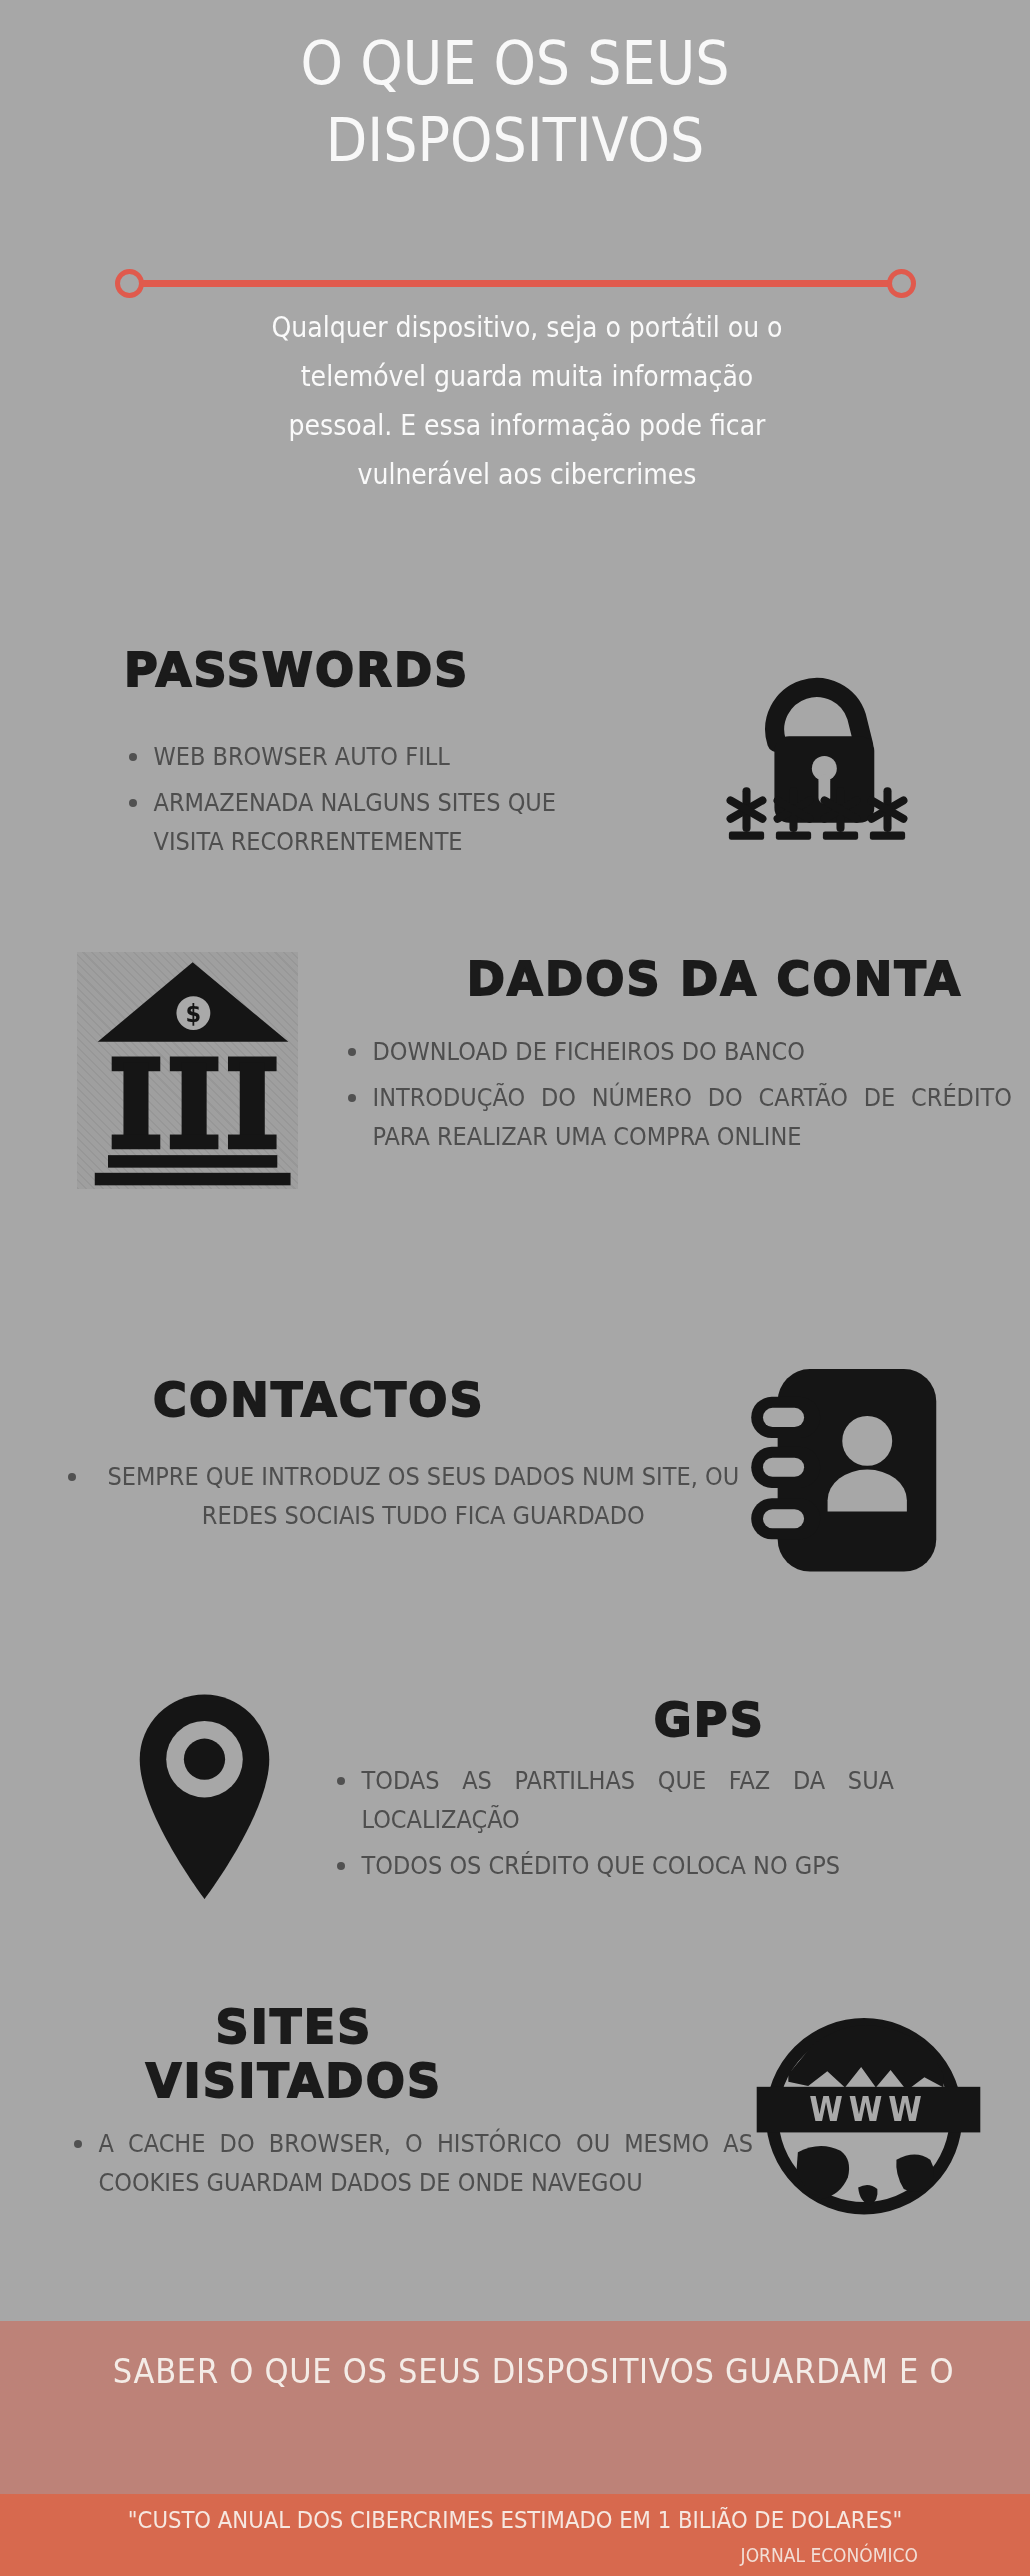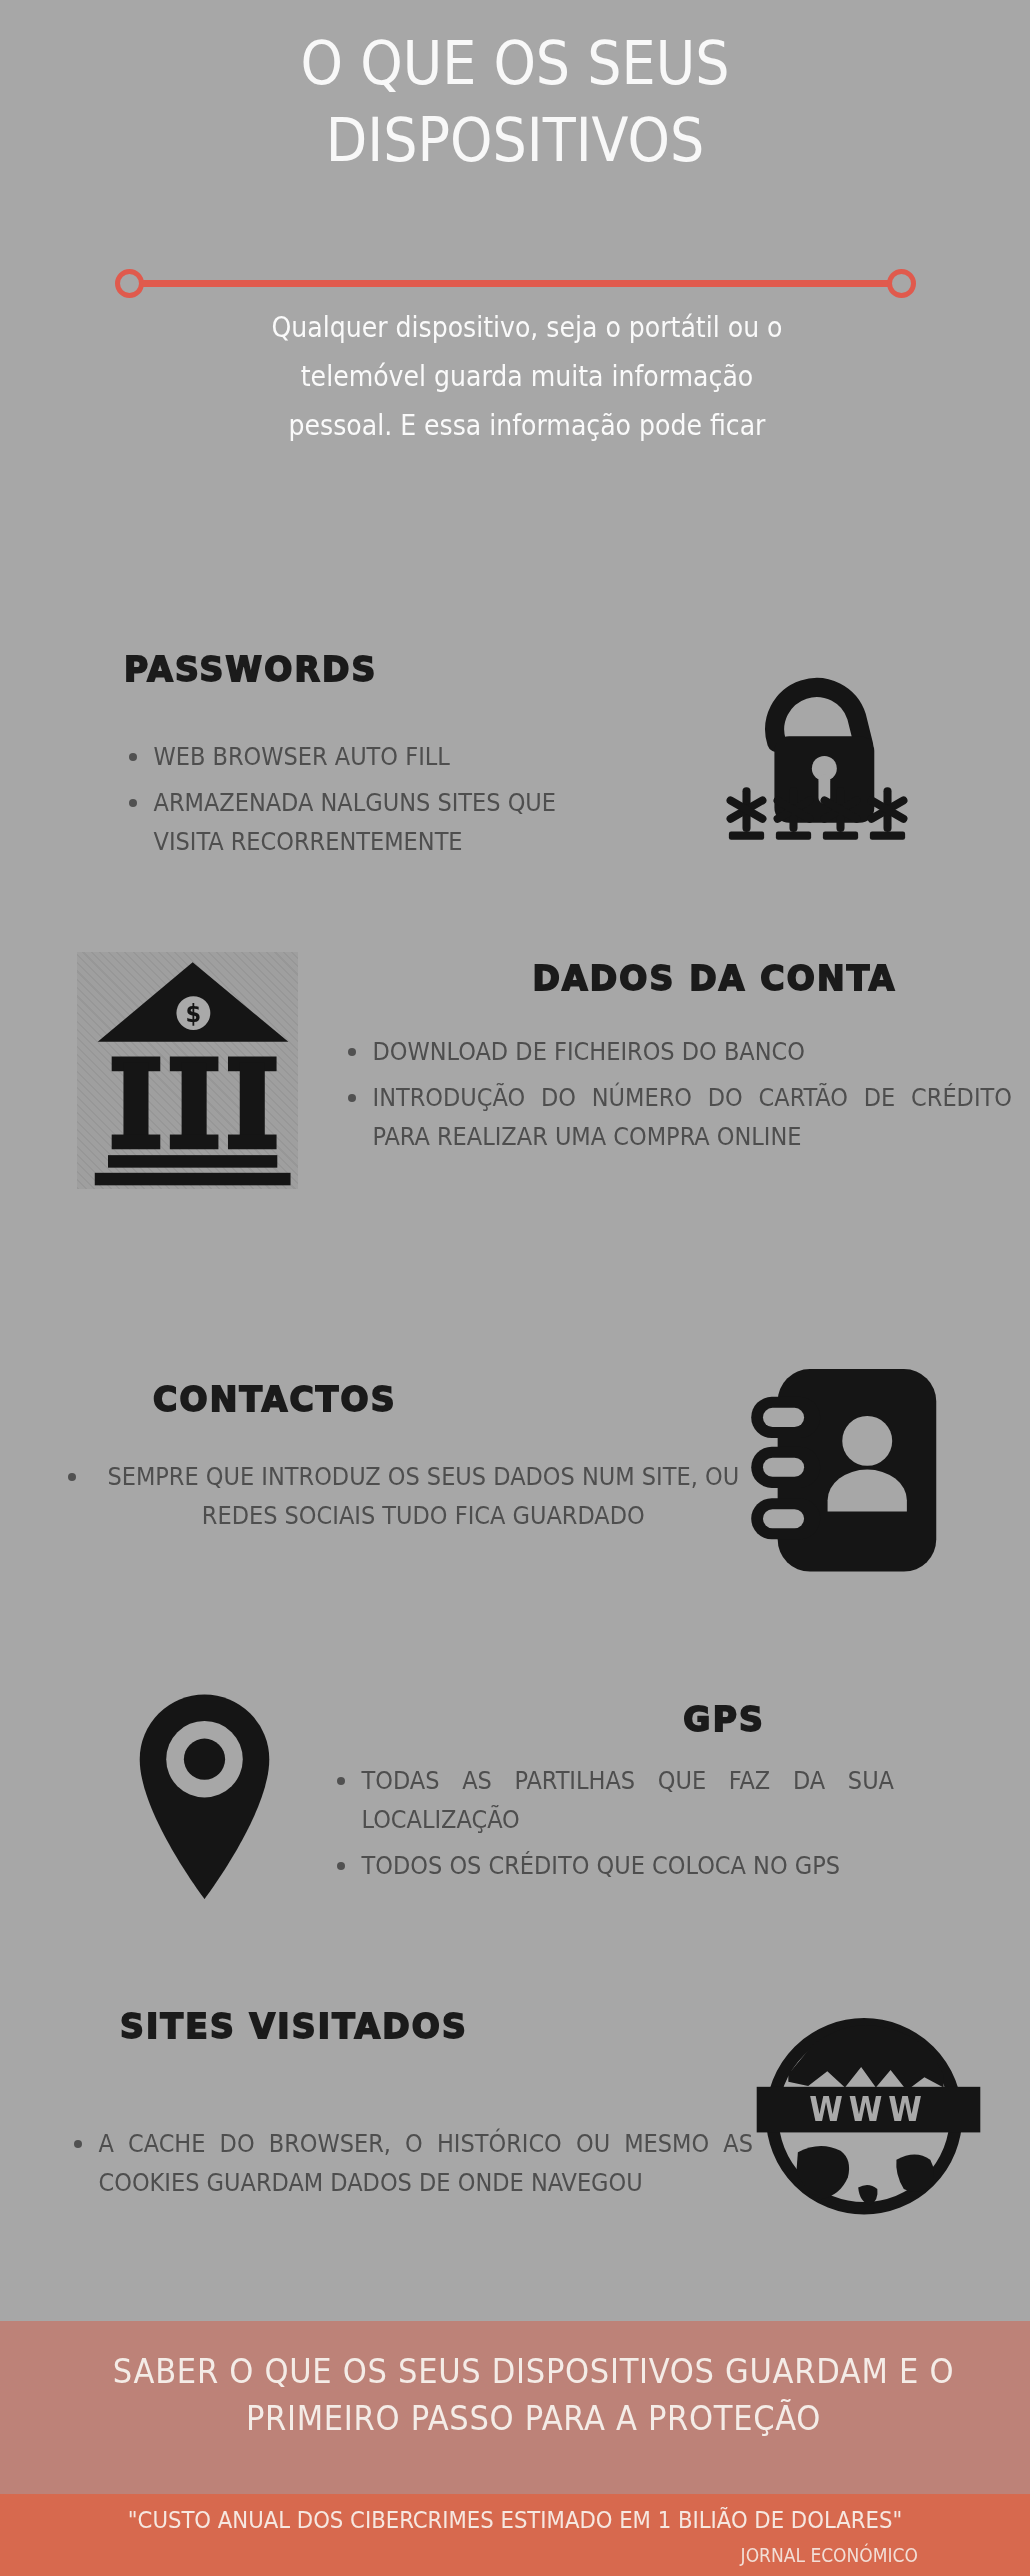--- a/index.html
+++ b/index.html
@@ -27,21 +27,21 @@
     position:absolute; left:26.5px; right:26.5px; top:11px; height:7.4px; background:#e05a4d;
   }
   .intro{
     position:absolute; top:303px; left:0; width:100%;
     text-align:center; color:#fafafa; font-size:28px; line-height:49px; font-weight:400;padding-left:24px;
   }
   .intro span{ display:block; }
   
   .h-fun{
     position:absolute; color:#1b1b1b; font-weight:900;
-    font-size:33px; line-height:54px; letter-spacing:2.2px;
+    font-size:46px; line-height:54px; letter-spacing:2.2px;
     -webkit-text-stroke:1.8px #1b1b1b;
     font-stretch:normal;
   }
   
   ul.blist{ position:absolute; list-style:none; }
   ul.blist li{
     position:relative; padding-left:26.5px; color:#4e4e4e;
     font-size:25px; line-height:39px; margin-bottom:7.4px; font-weight:400;
   }
   ul.blist li::before{
@@ -88,20 +88,21 @@
   <div class="divider">
     <span class="ring l"></span>
     <span class="rule"></span>
     <span class="ring r"></span>
   </div>
 
   <p class="intro">
     <span>Qualquer dispositivo, seja o portátil ou o</span>
     <span>telemóvel guarda muita informação</span>
     <span>pessoal. E essa informação pode ficar</span>
+    <span>vulnerável aos cibercrimes</span>
   </p>
 
   <h2 class="h-fun" style="left:124px; top:643px;">PASSWORDS</h2>
 
   <ul class="blist" style="left:127px; top:737px; width:486px;">
     <li>WEB BROWSER AUTO FILL</li>
     <li>ARMAZENADA NALGUNS SITES QUE VISITA RECORRENTEMENTE</li>
   </ul>
 
   <div class="icon-box" style="left:723px; top:642px; width:188px; height:200px;">
@@ -221,21 +222,20 @@
       <path d="M58 188 Q88 172 116 186 Q132 198 126 222 Q116 246 90 252 Q66 240 56 214 Z" fill="#151515"></path>
       <path d="M192 198 Q218 184 238 198 Q248 216 238 234 Q220 248 202 238 Q190 218 192 198 Z" fill="#151515"></path>
       <path d="M140 236 Q154 228 166 238 Q168 254 156 260 Q142 256 140 236 Z" fill="#151515"></path>
       <rect x="2" y="99" width="304" height="62" fill="#151515"></rect>
       <text x="154" y="146" font-size="46" font-weight="bold" letter-spacing="8" text-anchor="middle" fill="#a9a9a9">WWW</text>
     </svg>
   </div>
 
   <div class="banner">
     <span>SABER O QUE OS SEUS DISPOSITIVOS GUARDAM E O</span>
-    <span>PRIMEIRO PASSO PARA A PROTEÇÃO</span>
   </div>
 
   <div class="footer">
     <div class="quote">"CUSTO ANUAL DOS CIBERCRIMES ESTIMADO EM 1 BILIÃO DE DOLARES"</div>
     <div class="source">JORNAL ECONÓMICO</div>
   </div>
 
 </div>
 
 

